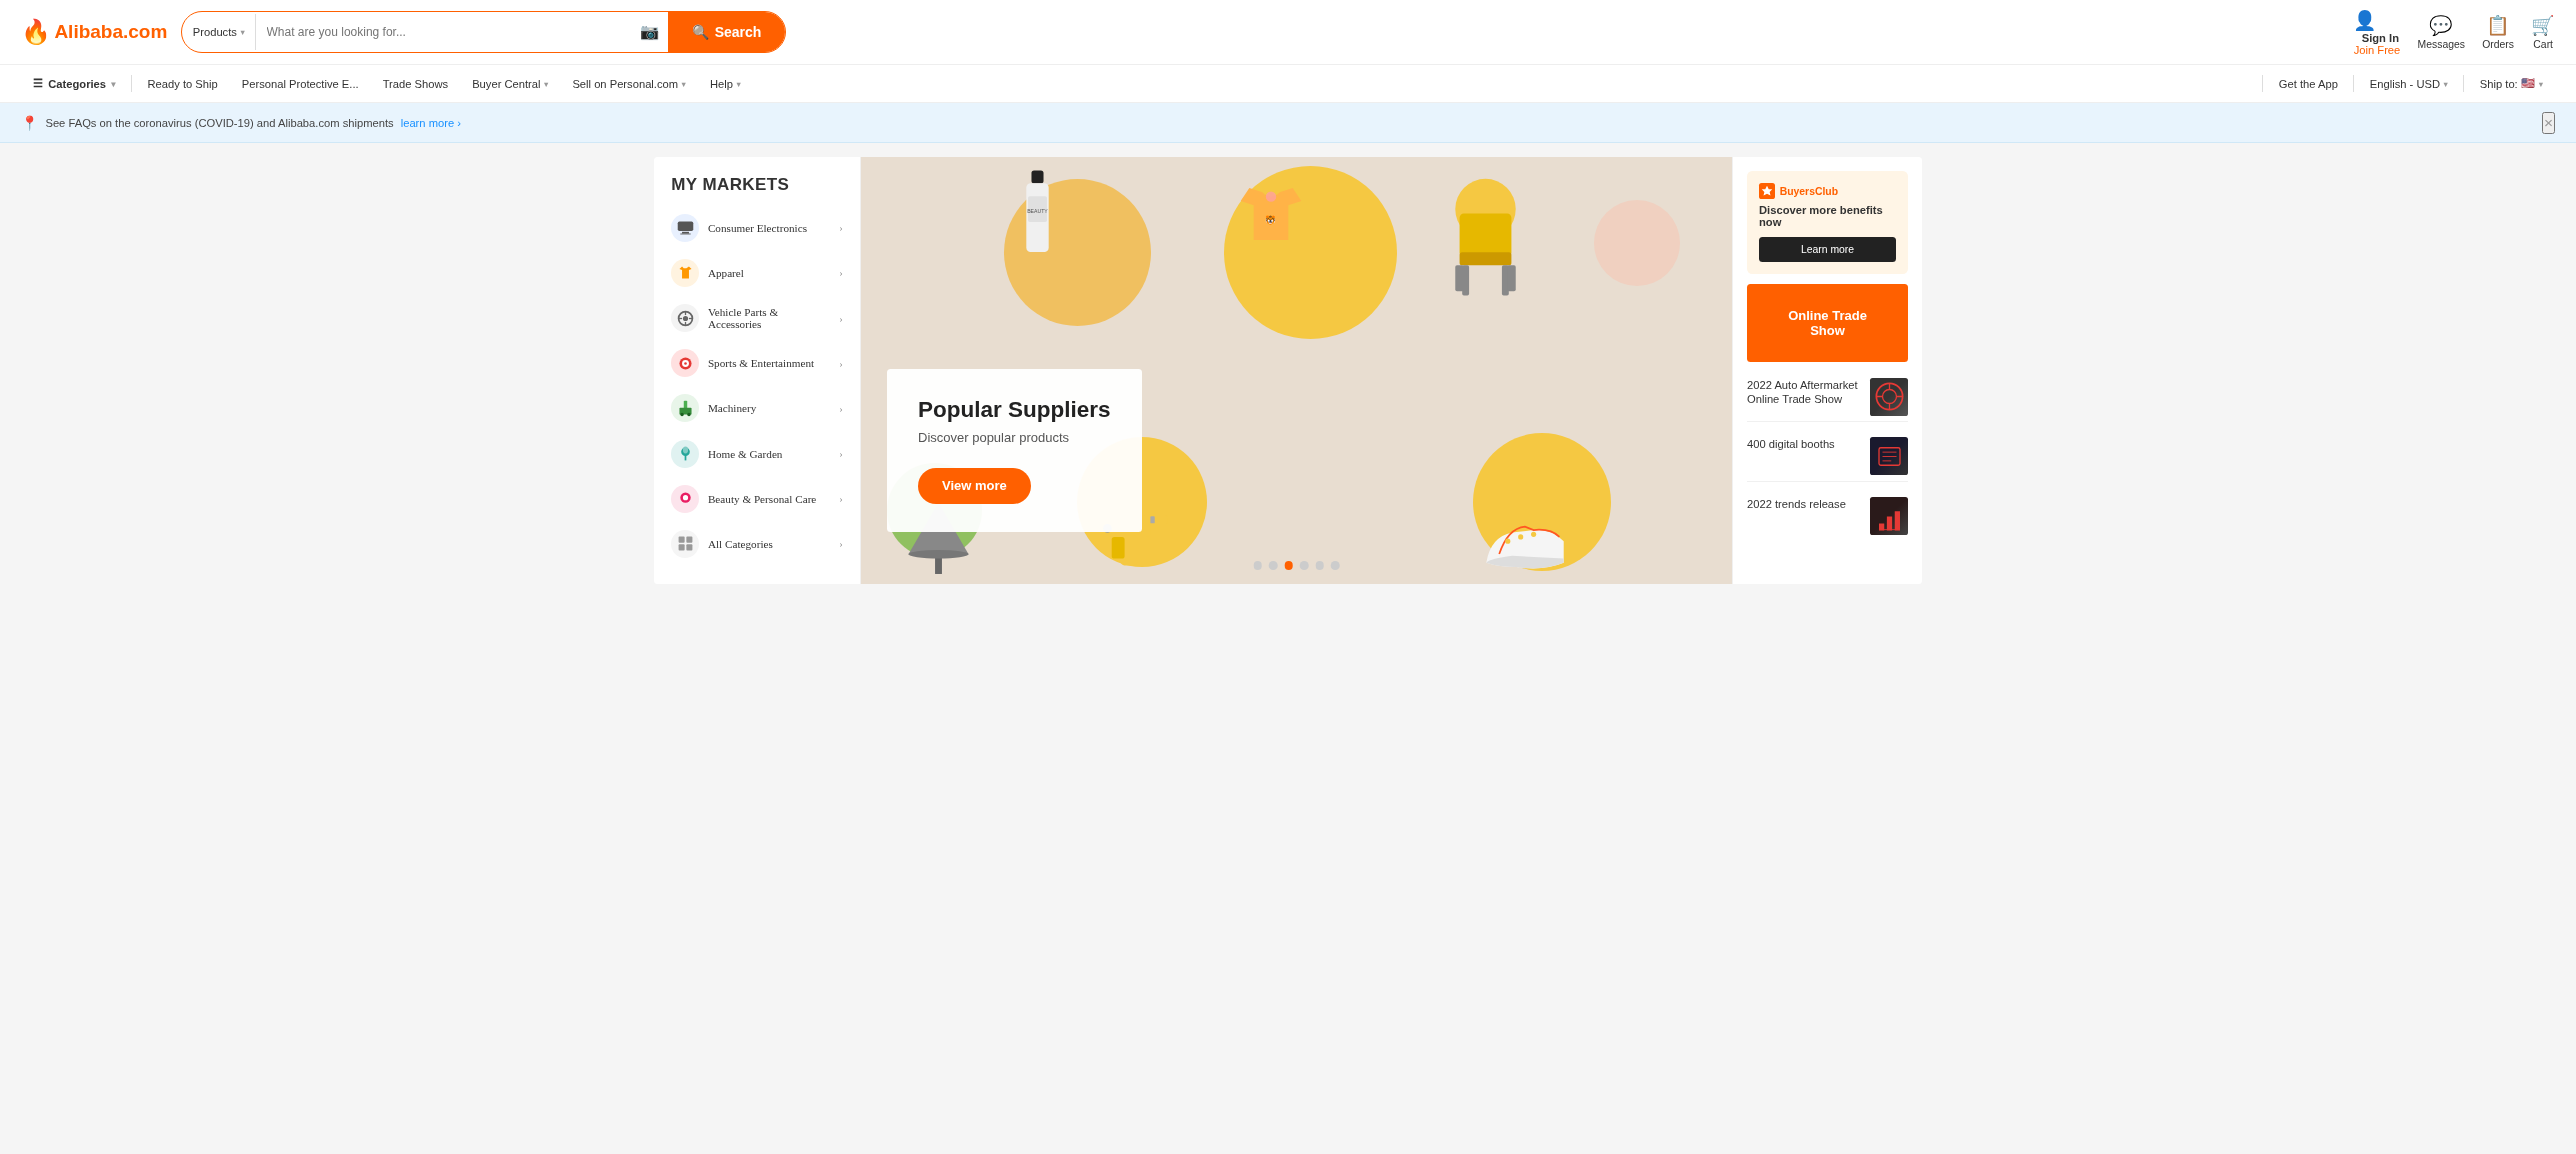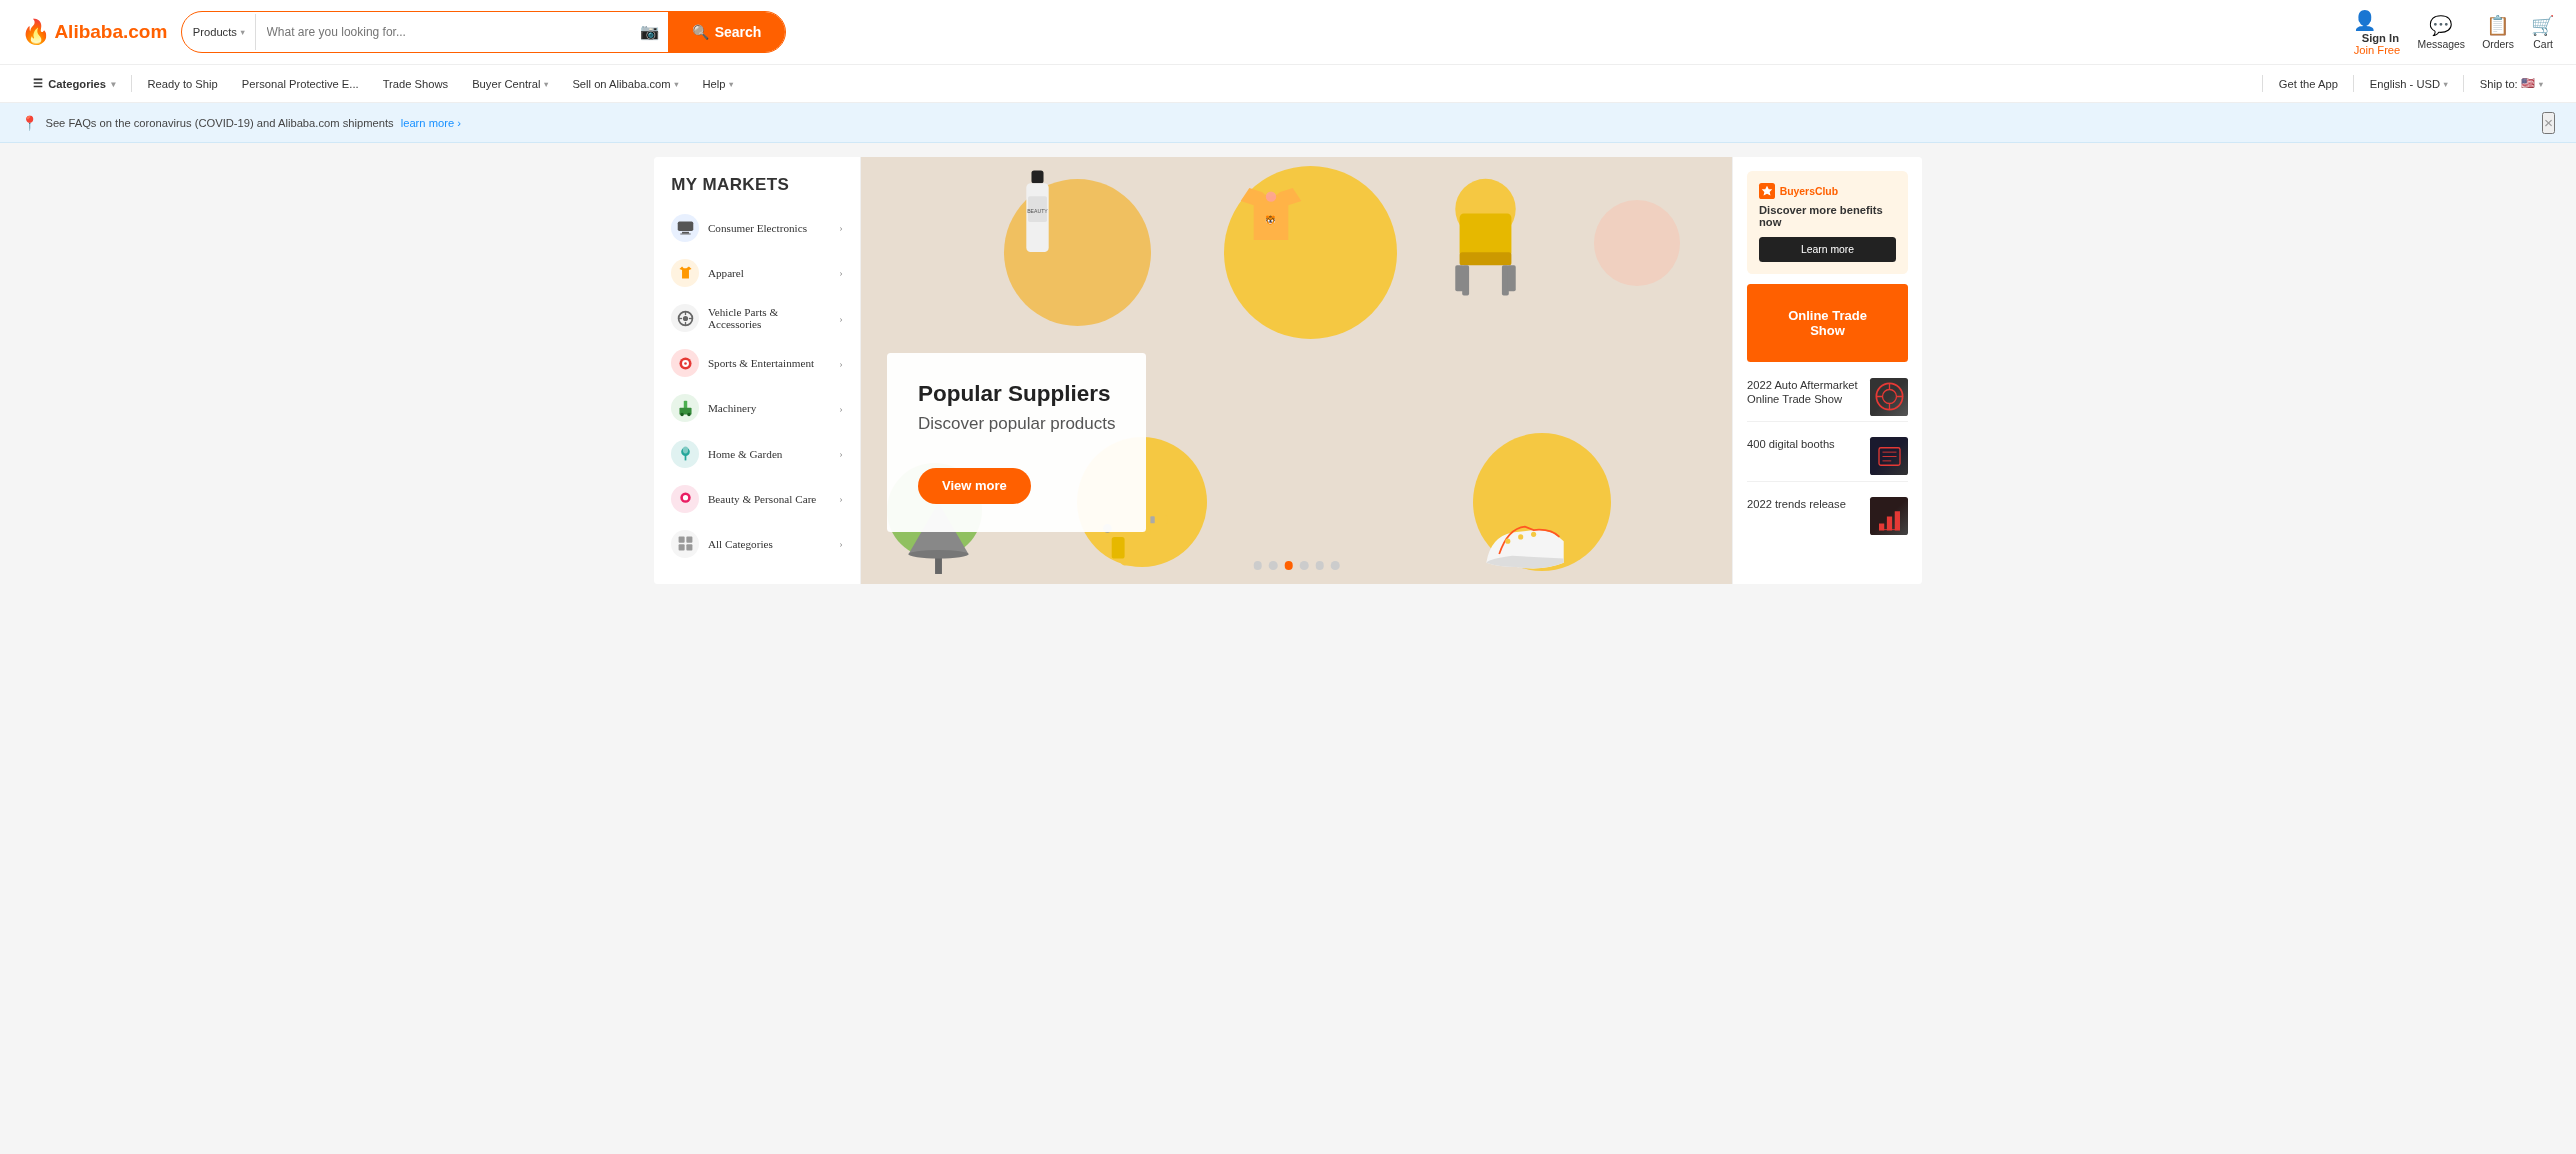--- a/index.html
+++ b/index.html
@@ -49,21 +49,21 @@
     .sidebar-item-icon { width: 28px; height: 28px; border-radius: 50%; display: flex; align-items: center; justify-content: center; font-size: 15.5px; flex-shrink: 0; }
     .sidebar-item-label { flex: 1; font-size: 11.2px; color: #333; }
     .sidebar-item-arrow { color: #999; font-size: 10.4px; }
 
     
     .banner-area { flex: 1; position: relative; overflow: hidden; background: linear-gradient(135deg, #e8d5c4 0%, #f0e0d0 30%, #c8d8c0 60%, #d0c8e0 100%); }
 
     
     .banner-overlay { position: absolute; bottom: 52px; left: 26px; background: rgba(255,255,255,0.95); padding: 28px 31px; border-radius: 3.5px; min-width: 242px; }
     .banner-overlay h2 { font-size: 22.5px; font-weight: bold; color: #222; margin-bottom: 7px; }
-    .banner-overlay p { font-size: 17px; color: #555; margin-bottom: 34px; }
+    .banner-overlay p { font-size: 13px; color: #555; margin-bottom: 23px; }
     .view-more-btn { background: #ff6000; color: #fff; border: none; padding: 10.4px 24px; border-radius: 21px; font-size: 13px; font-weight: bold; cursor: pointer; }
 
     
     .banner-dots { position: absolute; bottom: 14px; left: 50%; transform: translateX(-50%); display: flex; gap: 7px; }
     .dot { width: 8.6px; height: 8.6px; border-radius: 50%; background: #ccc; cursor: pointer; }
     .dot.active { background: #ff6000; }
 
     
     .right-panel { width: 190px; min-width: 190px; padding: 14px; display: flex; flex-direction: column; gap: 10.4px; border-left: 0.9px solid #f0f0f0; }
     .buyers-club { background: #fff5e6; border-radius: 5.2px; padding: 12px; }
@@ -149,21 +149,21 @@
   </div>
   <div class="nav-divider"></div>
   <a class="nav-item" href="#">Ready to Ship</a>
   <a class="nav-item" href="#">Personal Protective E...</a>
   <a class="nav-item" href="#">Trade Shows</a>
   <a class="nav-item" href="#">
     <span>Buyer Central</span>
     <span class="chevron">▾</span>
   </a>
   <a class="nav-item" href="#">
-    <span>Sell on Alibaba.com</span>
+    <span>Sell on Personal.com</span>
     <span class="chevron">▾</span>
   </a>
   <a class="nav-item" href="#">
     <span>Help</span>
     <span class="chevron">▾</span>
   </a>
 
   <div class="nav-right">
     <div class="nav-divider"></div>
     <a class="nav-item" href="#">Get the App</a>

